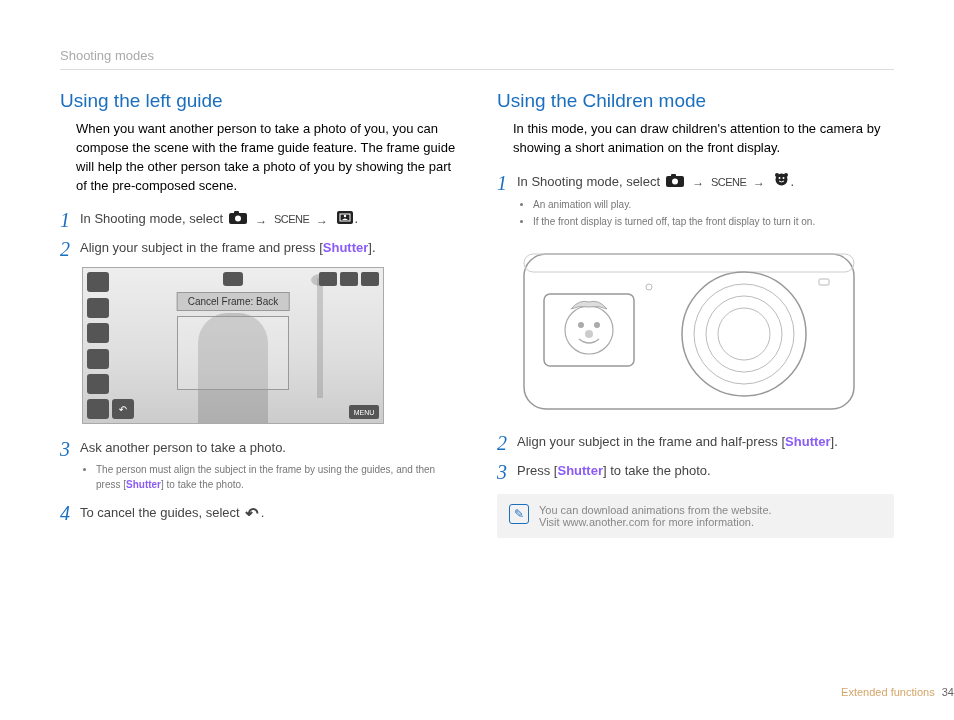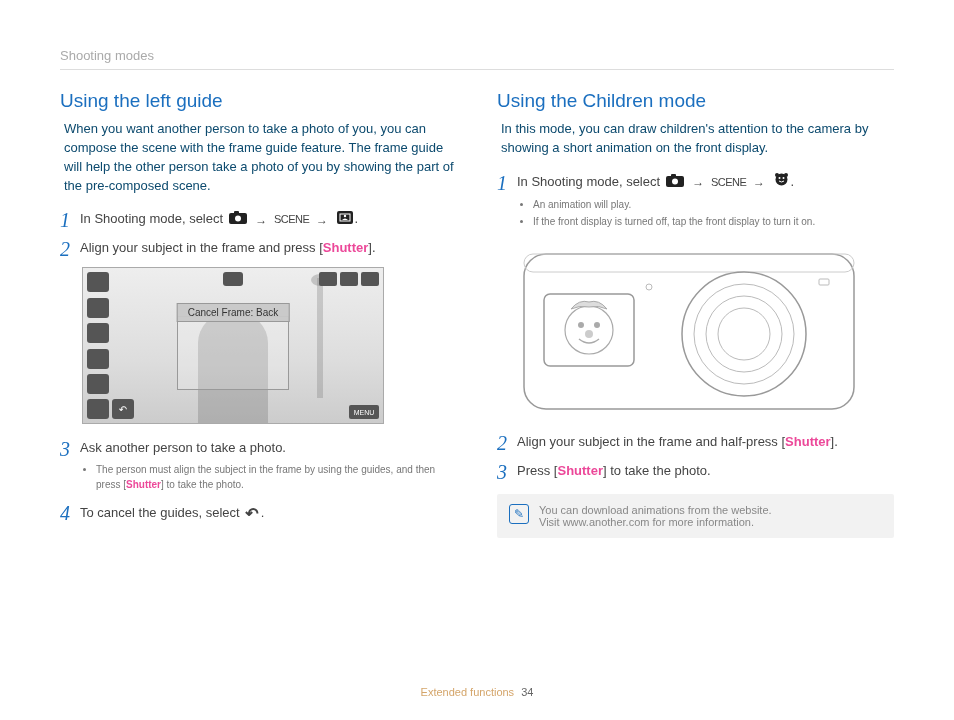--- a/index.html
+++ b/index.html
@@ -35,23 +35,23 @@
     min-width: 0;
   }
   h2.title {
     color: #1b6fbf;
     font-weight: 400;
     font-size: 19px;
     margin: 0 0 8px 0;
   }
   p.intro {
     font-size: 13px;
-    color: #0c4a6e;
+    color: #000000;
     line-height: 1.45;
-    margin: 0 0 14px 4px;
+    margin: 0 0 14px 16px;
     font-weight: 300;
   }
   .step {
     display: flex;
     margin-bottom: 8px;
     font-size: 13px;
     color: #444;
     line-height: 1.5;
   }
   .step .num {
@@ -88,21 +88,21 @@
     font-size: 12px;
     vertical-align: middle;
   }
   .scene-text {
     font-family: "Arial Black", sans-serif;
     font-weight: 400;
     letter-spacing: -0.5px;
     font-size: 11px;
     vertical-align: middle;
   }
-  b { font-weight: 700; color: #ec4899; }
+  b { font-weight: 700; color: #8b5cf6; }
 
   
   .lcd-wrap {
     border: 1px solid #aaa;
     width: 300px;
     height: 155px;
     margin: 8px 0 14px 22px;
     position: relative;
     background: linear-gradient(to bottom, #eee 0%, #ddd 60%, #ccc 100%);
     overflow: hidden;
@@ -119,21 +119,21 @@
     border-radius: 3px;
     display:flex; align-items:center; justify-content:center;
     color:#fff; font-size:10px;
   }
   .lcd-wrap .corner-tr { position:absolute; right:4px; top:4px; display:flex; gap:3px;}
   .lcd-wrap .corner-tr .ic { width:18px; height:14px; background:#555; border-radius:2px;}
   .lcd-wrap .corner-br { position:absolute; right:4px; bottom:4px;}
   .lcd-wrap .corner-br .ic{ width:30px; height:14px; background:#555; border-radius:2px; font-size:7px; color:#fff; display:flex;align-items:center;justify-content:center;}
   .lcd-wrap .cancel-box {
     position:absolute;
-    top: 35px; left: 50%; transform: translateX(-50%);
+    top: 24px; left: 50%; transform: translateX(-50%);
     background: rgba(200,200,200,0.95);
     border: 1px solid #999;
     font-size: 10px;
     padding: 3px 10px;
     color:#333;
   }
   .lcd-wrap .frame-box {
     position:absolute;
     top: 48px; left: 50%; transform: translateX(-50%);
     width: 110px; height: 72px;
@@ -188,21 +188,21 @@
     border-radius: 3px;
     color:#1b6fbf;
     display:flex; align-items:center; justify-content:center;
     font-size:12px; flex-shrink:0;
     transform: rotate(0deg);
   }
 
   .footer {
     position:absolute;
     bottom: 22px; left:0; right:0;
-    text-align:center;
+    text-align:right;
     font-size: 11px;
     color: #d4a56a;
   }
   .footer .pg { color:#666; margin-left:4px;}
 </style>
 </head>
 <body>
 
 <div class="page">
 

